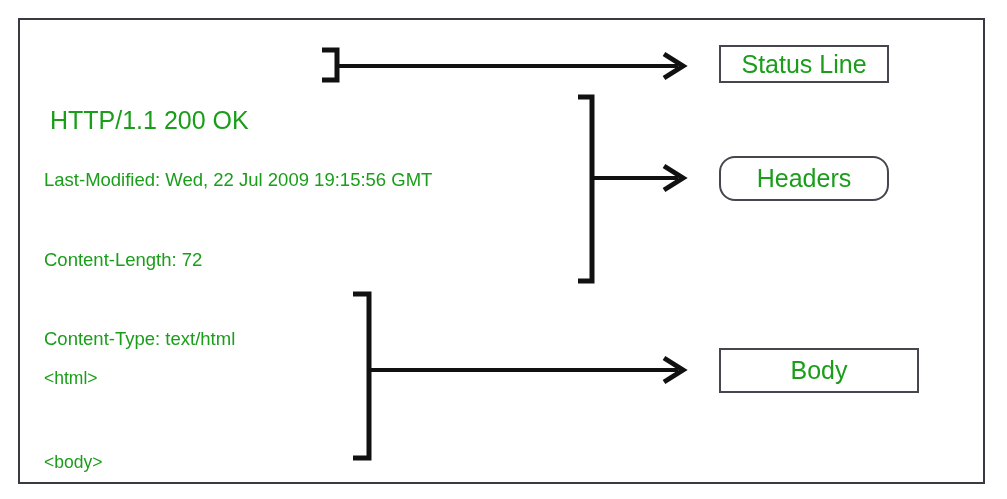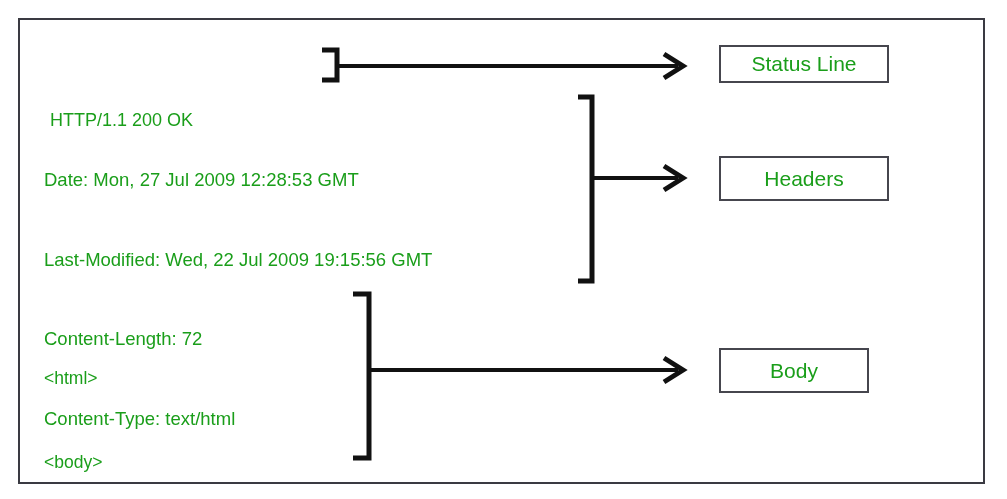--- a/index.html
+++ b/index.html
@@ -31,21 +31,21 @@
   
   .text-block {
     position: absolute;
     color: #1a9e1a;
     font-family: "Liberation Sans", sans-serif;
     white-space: pre;
   }
   #status-line-text {
     left: 50px;
     top: 55px;
-    font-size: 18px;
+    font-size: 25px;
     line-height: 26px;
   }
   #headers-text {
     left: 44px;
     top: 114px;
     font-size: 18.5px;
     line-height: 26.5px;
   }
   #body-text {
     left: 44px;
@@ -60,39 +60,40 @@
   
   .label-box {
     position: absolute;
     border: 2px solid #46464e;
     background: #ffffff;
     box-sizing: border-box;
     display: flex;
     align-items: center;
     justify-content: center;
     color: #1a9e1a;
-    font-size: 21px;
+    font-size: 25px;
     font-family: "Liberation Sans", sans-serif;
   }
   #box-status-line {
     left: 719px;
     top: 45px;
     width: 170px;
     height: 38px;
   }
   #box-headers {
     left: 719px;
     top: 156px;
     width: 170px;
     height: 45px;
+    border-radius: 16px;
   }
   #box-body {
     left: 719px;
     top: 348px;
-    width: 150px;
+    width: 200px;
     height: 45px;
   }
   
   #vector-layer {
     position: absolute;
     left: 0;
     top: 0;
     width: 1007px;
     height: 499px;
     pointer-events: none;
@@ -103,21 +104,20 @@
 
 <div id="canvas">
 
   <div id="outer-frame"></div>
 
   <div id="status-line-text" class="text-block">
     <span class="text-line">HTTP/1.1 200 OK</span>
   </div>
 
   <div id="headers-text" class="text-block">
-    <span class="text-line">Date: Mon, 27 Jul 2009 12:28:53 GMT</span>
     <span class="text-line">Last-Modified: Wed, 22 Jul 2009 19:15:56 GMT</span>
     <span class="text-line">Content-Length: 72</span>
     <span class="text-line">Content-Type: text/html</span>
     
   </div>
 
   <div id="body-text" class="text-block">
     <span class="text-line">&lt;html&gt;</span>
     <span class="text-line">&lt;body&gt;</span>
     

